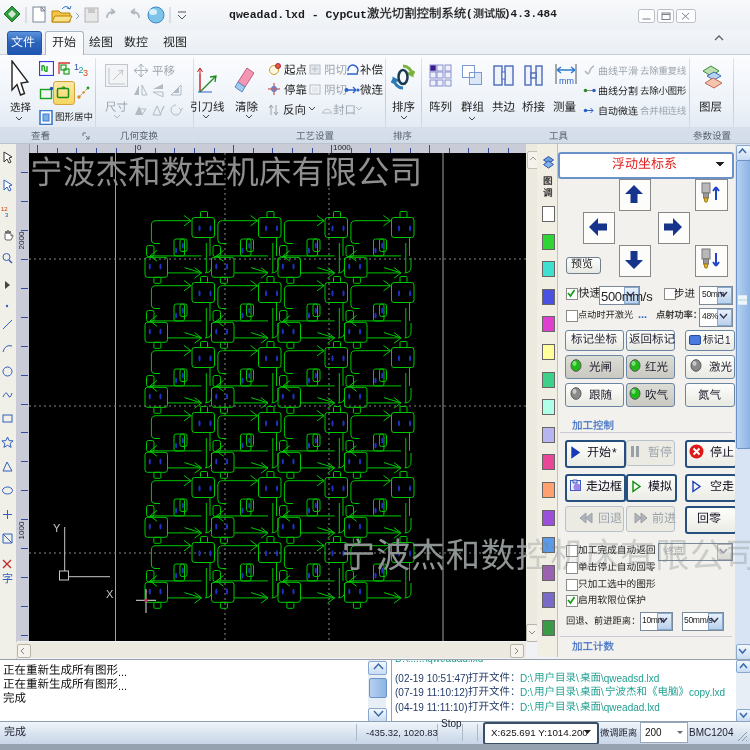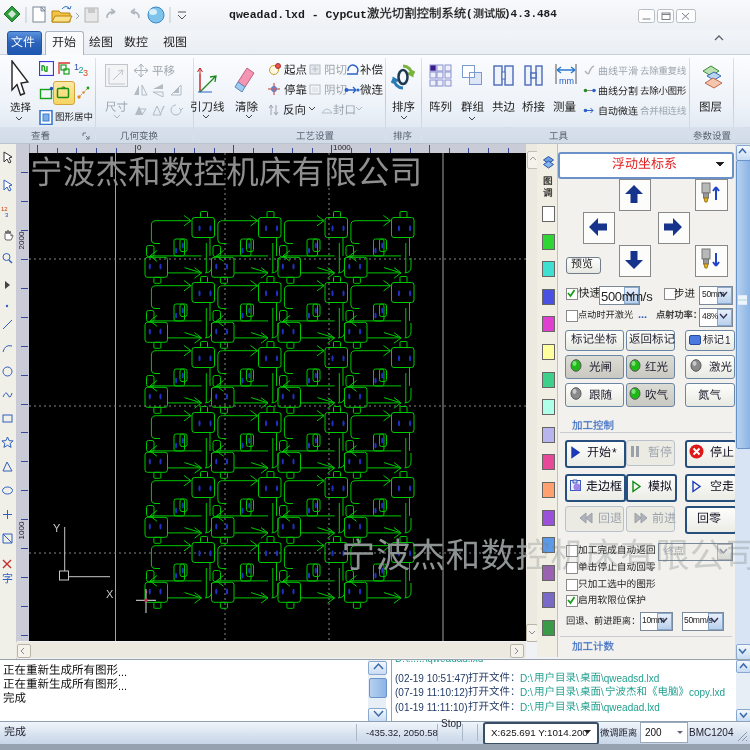--- a/index.html
+++ b/index.html
@@ -1323,21 +1323,21 @@
       <use href="#g6CE2" x="1000"></use>
       <use href="#g6770" x="2000"></use>
       <use href="#g548C" x="3000"></use>
       <use href="#g300A" x="4000"></use>
       <use href="#g7535" x="5000"></use>
       <use href="#g8111" x="6000"></use>
       <use href="#g300B" x="7000"></use>
     </g>
   </svg>
 <div class="lat" style="left:689px;top:687px;font-size:10px;color:#1f9e8e">copy.lxd</div>
-<div class="lat" style="left:395px;top:702px;font-size:10px;color:#223a66">(01-19 11:11:10)</div>
+<div class="lat" style="left:395px;top:702px;font-size:10px;color:#223a66">(04-19 11:11:10)</div>
 <svg style="position:absolute;left:468.0px;top:701.0px;width:54.5px;height:14.2px;overflow:visible;">
     <g fill="#223a66" transform="matrix(0.010500,0,0,-0.010500,0,8.977)">
       <use href="#g6253"></use>
       <use href="#g5F00" x="1000"></use>
       <use href="#g6587" x="2000"></use>
       <use href="#g4EF6" x="3000"></use>
       <use href="#gFF1A" x="4000"></use>
     </g>
   </svg>
 <div class="lat" style="left:520px;top:702px;font-size:10px;color:#1f9e8e">D:\</div>
@@ -1373,21 +1373,21 @@
 <svg style="position:absolute;left:4.0px;top:726.0px;width:24.0px;height:14.9px;overflow:visible;">
     <g fill="#223" transform="matrix(0.011000,0,0,-0.011000,0,9.405)">
       <use href="#g5B8C"></use>
       <use href="#g6210" x="1000"></use>
     </g>
   </svg>
 <div class="ab" style="left:356px;top:724px;width:1px;height:17px;background:#aab8c8"></div>
 <div class="ab" style="left:437px;top:724px;width:1px;height:17px;background:#aab8c8"></div>
 <div class="ab" style="left:462px;top:724px;width:1px;height:17px;background:#aab8c8"></div>
 <div class="ab" style="left:477px;top:724px;width:1px;height:17px;background:#aab8c8"></div>
-<div class="lat" style="left:366px;top:727px;font-size:9.5px;color:#223">-435.32, 2050.58</div>
+<div class="lat" style="left:366px;top:727px;font-size:9.5px;color:#223">-435.32, 1020.83</div>
 <div class="lat" style="left:441px;top:718px;font-size:10px;color:#223">Stop</div>
 <div class="ab" style="left:483px;top:722px;width:112px;height:19px;background:#fff;border:2px solid #3a4e66;border-radius:3px"></div>
 <div class="lat" style="left:491px;top:727px;font-size:9.8px;color:#111">X:625.691 Y:1014.200</div>
 <svg class="ab" style="left:583px;top:729px" width="9" height="6">
     <path d="M1,1 l3.5,4 l3.5,-4" fill="#222"></path>
   </svg>
 <svg style="position:absolute;left:600.0px;top:728.0px;width:39.2px;height:12.6px;overflow:visible;">
     <g fill="#223" transform="matrix(0.009300,0,0,-0.009300,0,7.952)">
       <use href="#g5FAE"></use>
       <use href="#g8C03" x="1000"></use>

